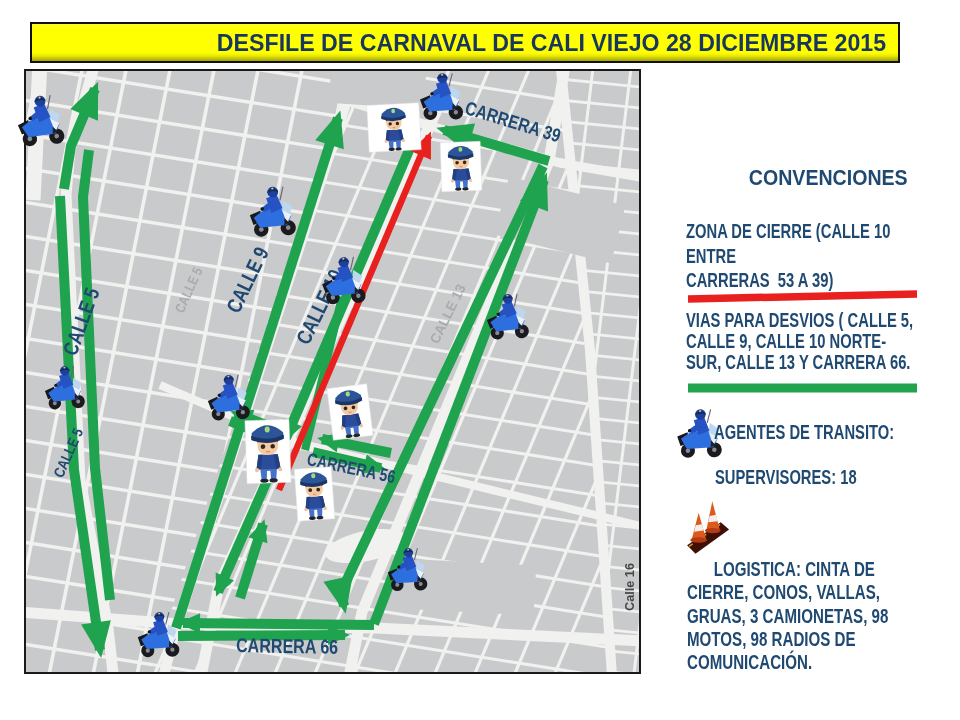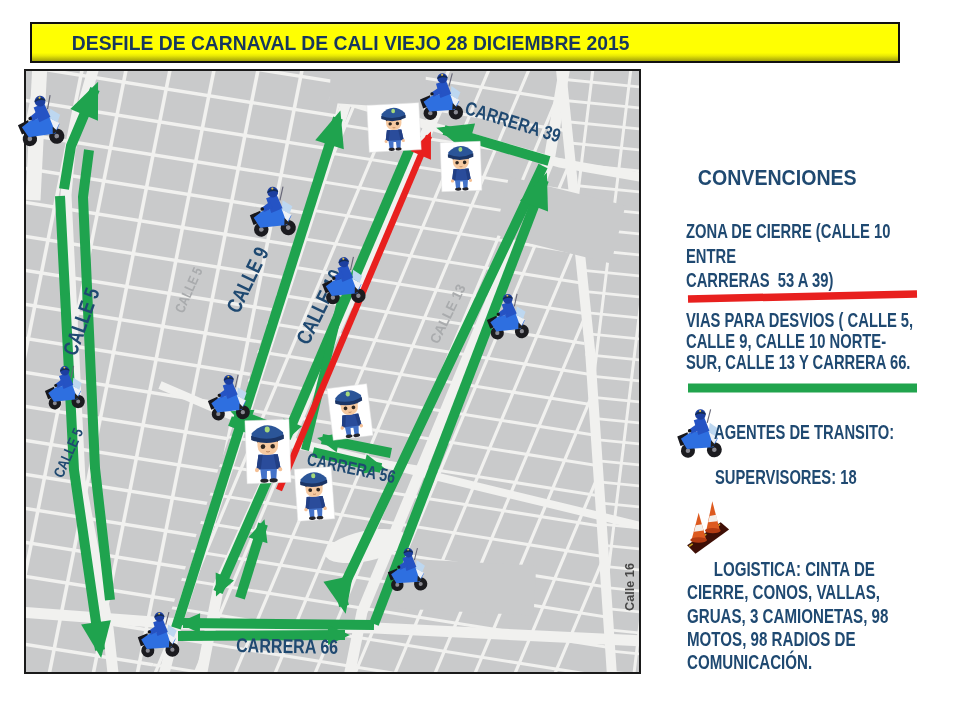--- a/index.html
+++ b/index.html
@@ -233,24 +233,24 @@
 
 <path d="M688,388 L917,388" stroke="#21A44D" stroke-width="9" fill="none"></path>
 
 <use href="#moto" transform="translate(700,434) rotate(-4) scale(0.88) translate(-32,-32)"></use>
 
 <use href="#cones" transform="translate(685,497) scale(1.05)"></use>
 </svg>
 
 <div class="abs" style="left:30px;top:22px;width:866px;height:37px;border:2px solid #101010;
 background:linear-gradient(#fcfc2a 0%,#ffff02 12%,#ffff02 78%,#e8e805 86%,#a3a30a 100%);
-text-align:left;line-height:38px;font-size:20px;font-weight:bold;color:#17375E;text-indent:15px;">
+text-align:right;line-height:38px;font-size:24px;font-weight:bold;color:#17375E;text-indent:15px;">
 <span style="display:inline-block;transform:scaleX(0.965);transform-origin:center;white-space:nowrap;">DESFILE DE CARNAVAL DE CALI VIEJO 28 DICIEMBRE 2015</span></div>
 
-<div class="leg" style="left:686px;top:165px;width:216px;text-align:left;font-size:22.5px;"><span style="display:inline-block;transform:scaleX(0.87);transform-origin:center;">CONVENCIONES</span></div>
+<div class="leg" style="left:720px;top:165px;width:216px;text-align:center;font-size:22.5px;"><span style="display:inline-block;transform:scaleX(0.87);transform-origin:center;">CONVENCIONES</span></div>
 
 <div class="leg sqz" style="left:686px;top:219px;font-size:20.5px;line-height:24.5px;">ZONA DE CIERRE (CALLE 10<br>ENTRE<br>CARRERAS&nbsp; 53 A 39)</div>
 
 <div class="leg sqz" style="left:686px;top:310px;font-size:20.5px;line-height:20.8px;">VIAS PARA DESVIOS ( CALLE 5,<br>CALLE 9, CALLE 10 NORTE-<br>SUR, CALLE 13 Y CARRERA 66.</div>
 
 <div class="leg sqz" style="left:714px;top:420px;font-size:20.5px;">AGENTES DE TRANSITO:</div>
 
 <div class="leg sqz" style="left:715px;top:465px;font-size:20.5px;">SUPERVISORES: 18</div>
 
 <div class="leg sqz" style="left:687px;top:557px;font-size:21px;line-height:23.3px;text-indent:37px;">LOGISTICA: CINTA DE<br>CIERRE, CONOS, VALLAS,<br>GRUAS, 3 CAMIONETAS, 98<br>MOTOS, 98 RADIOS DE<br>COMUNICACIÓN.</div>

